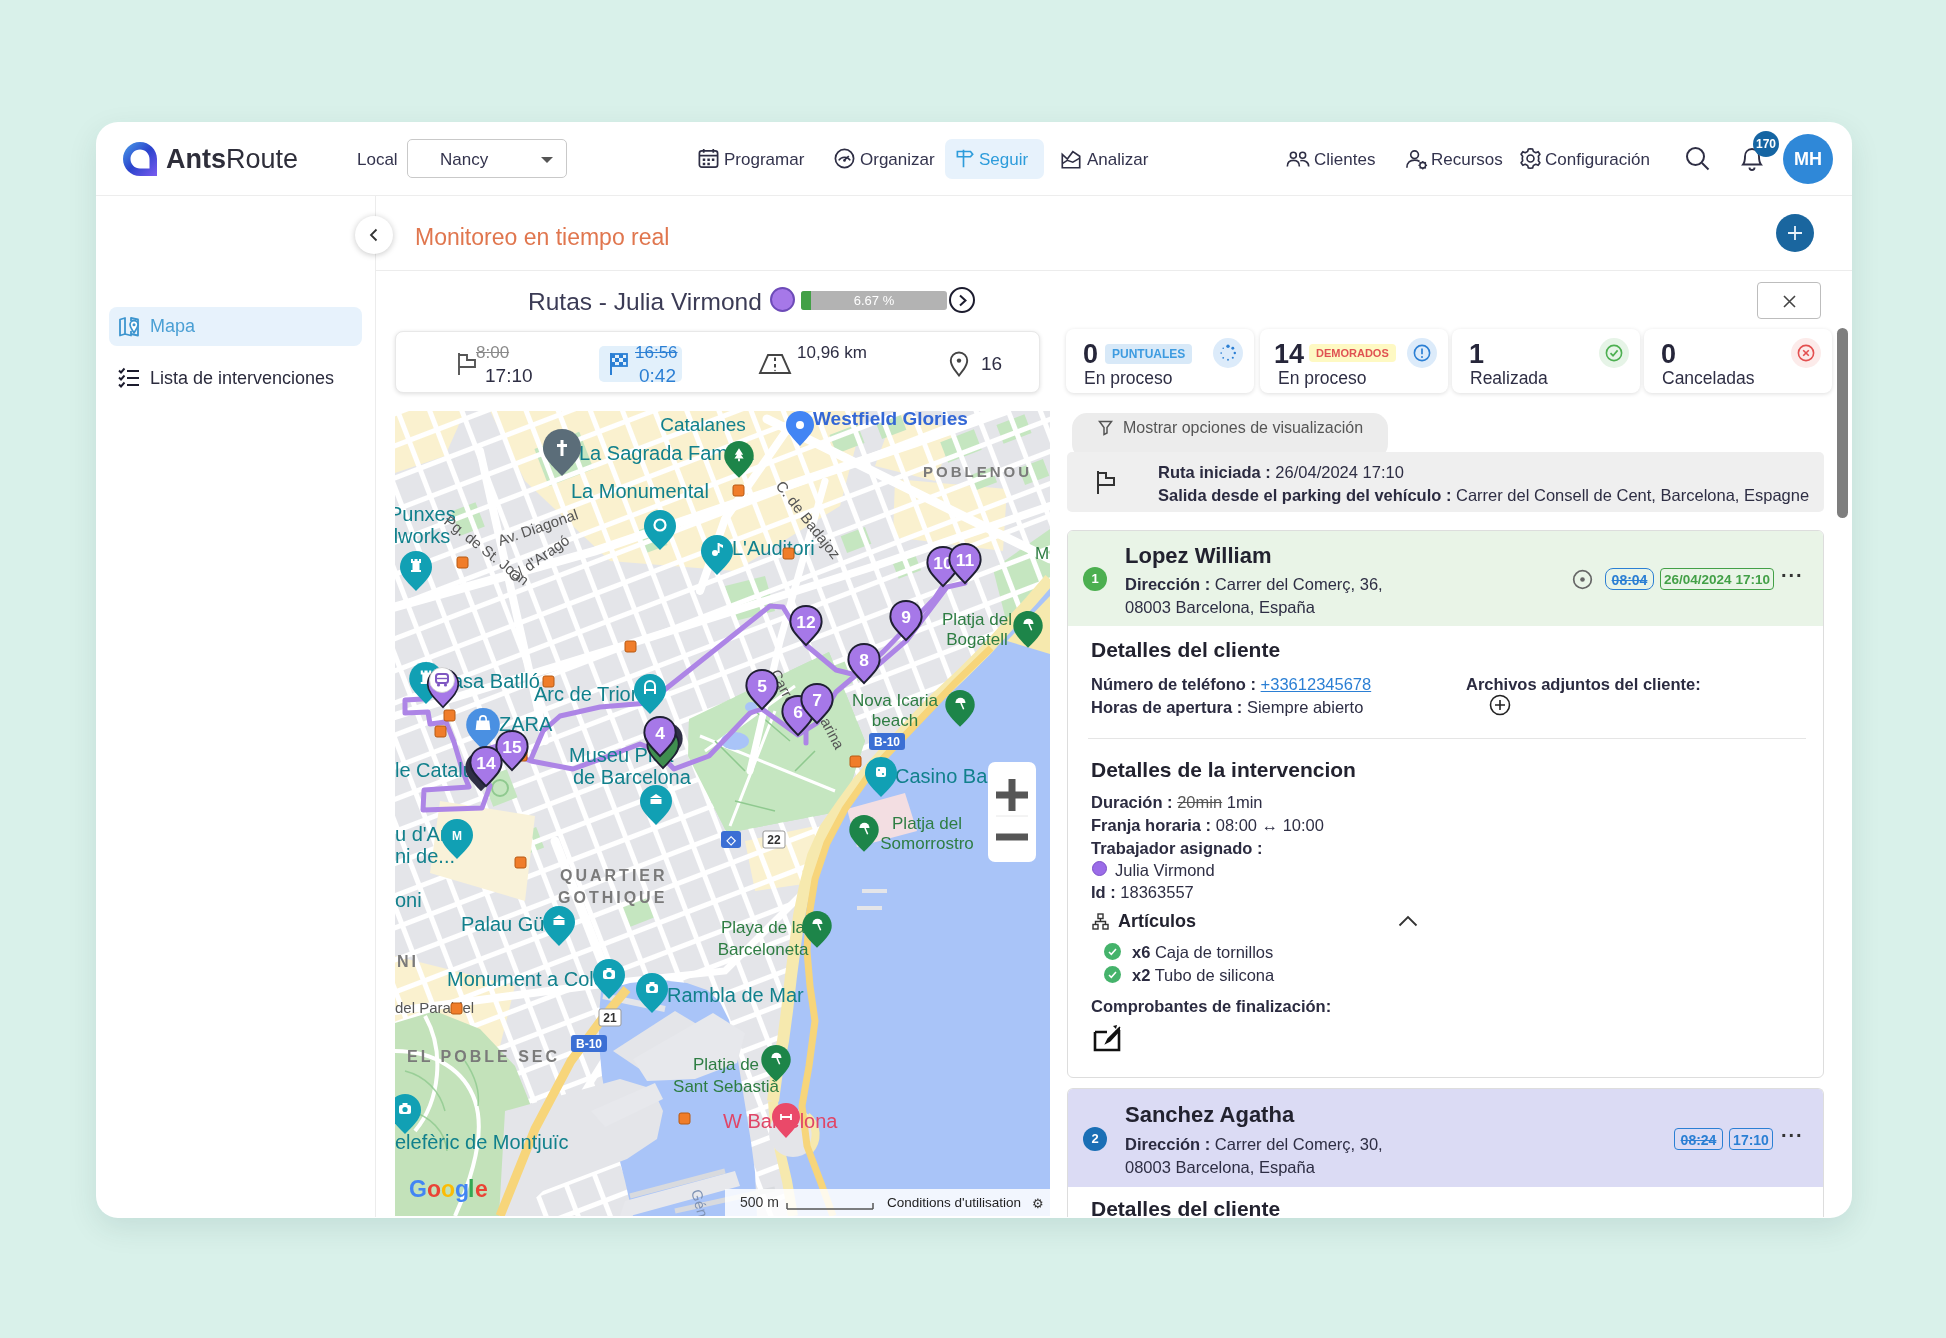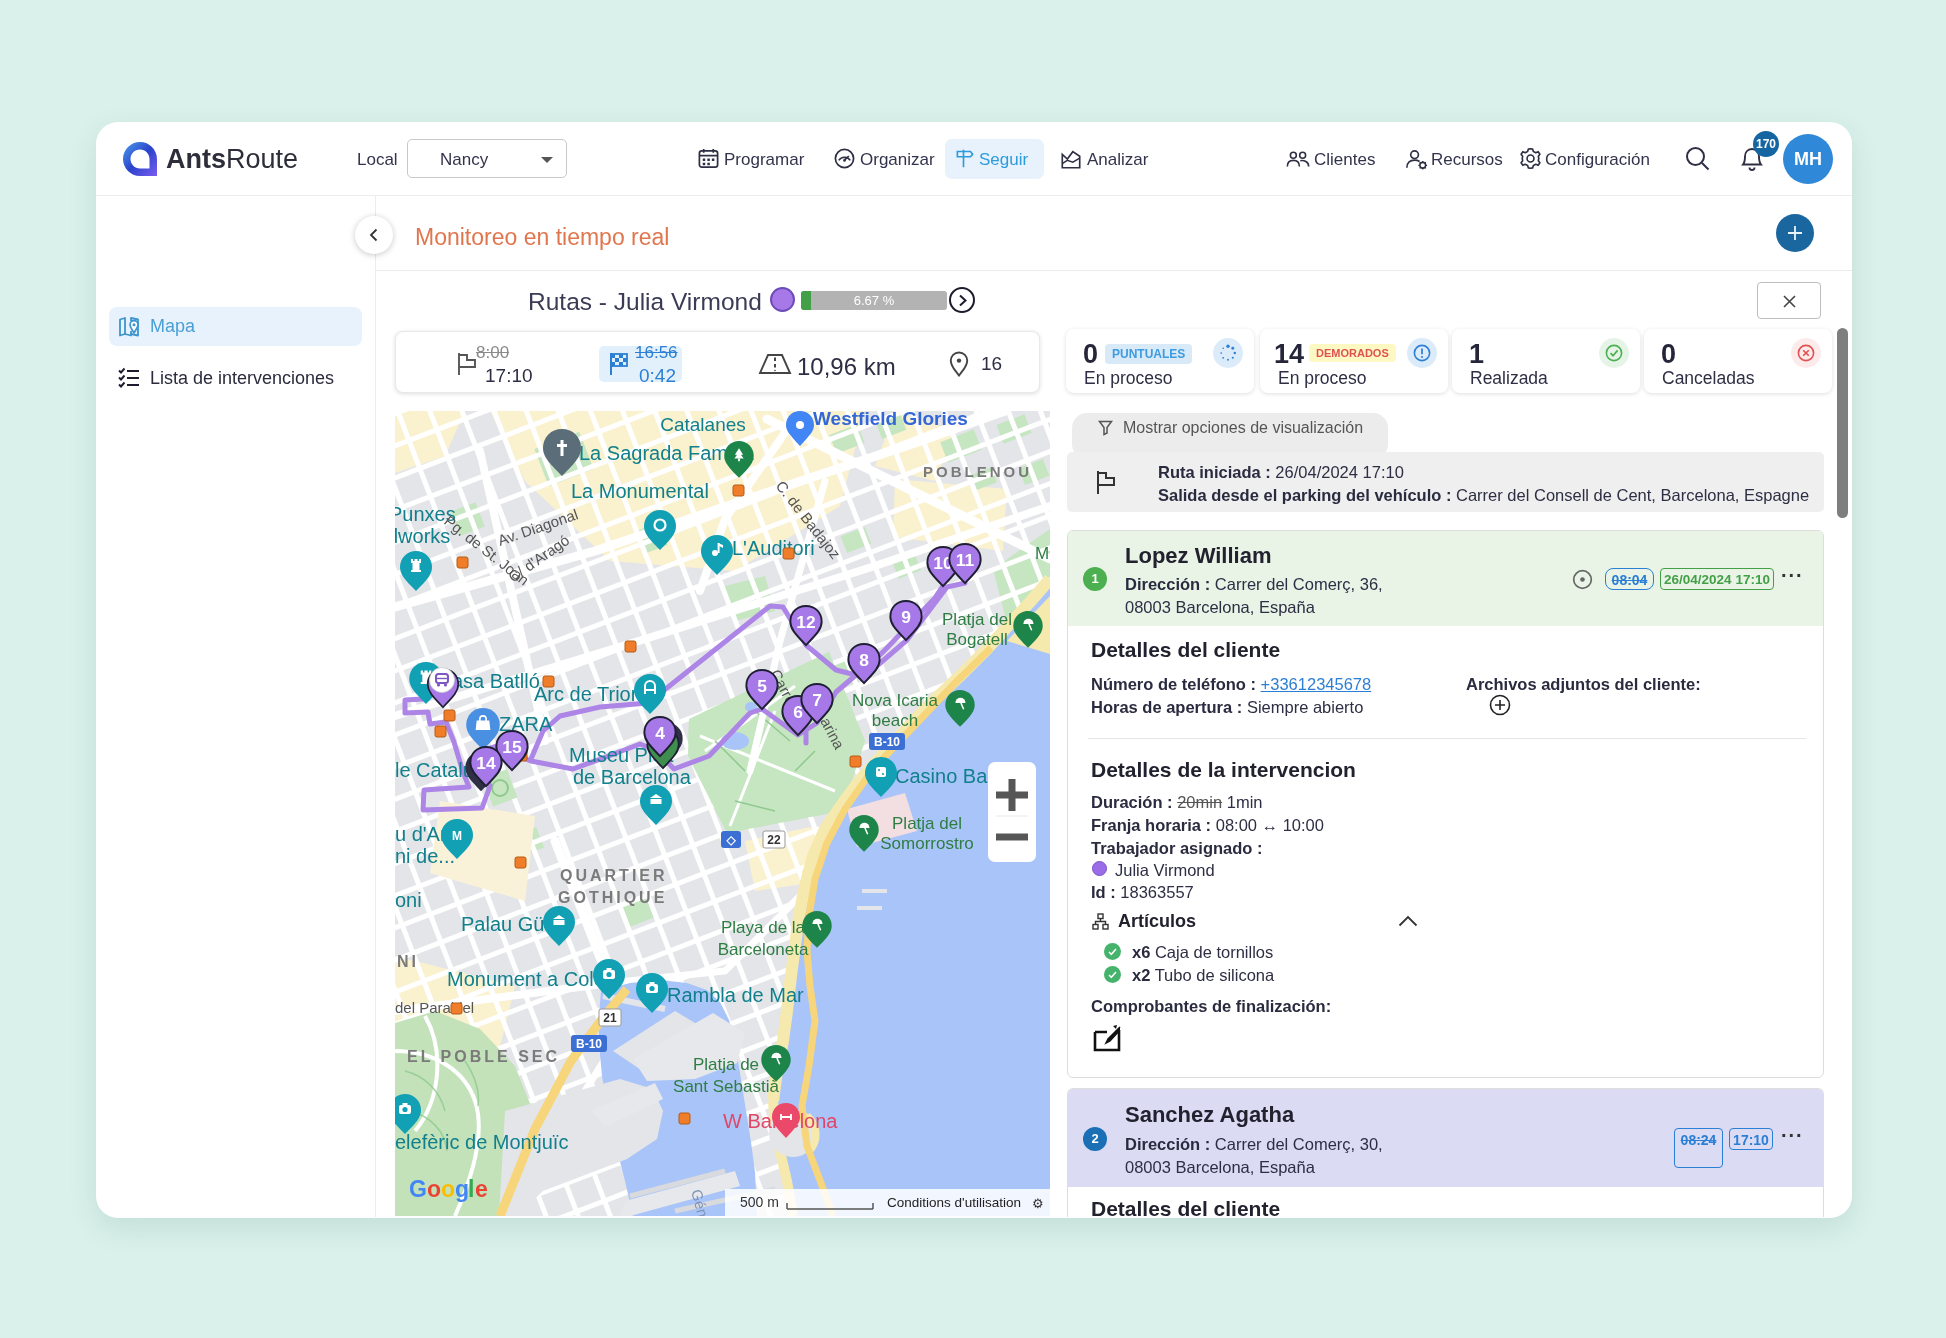--- a/index.html
+++ b/index.html
@@ -182,21 +182,21 @@
       <rect x="3" y="10" width="4" height="4" fill="#2b7fd4"></rect>
       <rect x="11" y="10" width="4" height="4" fill="#2b7fd4"></rect>
     </svg>
   <div class="abs strike" style="left:239px; top:11px; font-size:17px; color:#2b7fd4;">16:56</div>
   <div class="abs" style="left:243px; top:33px; font-size:19px; color:#2b7fd4;">0:42</div>
   <svg class="abs" style="left:362px; top:21px;" width="34" height="22" viewBox="0 0 34 22">
       <path d="M10 2 H24 L32 20 H2 Z" fill="none" stroke="#444" stroke-width="1.9"></path>
       <path d="M17 4.5 V8 M17 11 V14.5" stroke="#444" stroke-width="2"></path>
       <circle cx="17" cy="17.5" r="0.8" fill="#444"></circle>
     </svg>
-  <div class="abs" style="left:401px; top:21px; font-size:24px; color:#2e2e44;">10,96 km</div>
+  <div class="abs" style="left:401px; top:11px; font-size:17px; color:#2e2e44;">10,96 km</div>
   <svg class="abs" style="left:553px; top:19px;" width="20" height="26" viewBox="0 0 20 26">
       <path d="M10 1.5 C5.3 1.5 1.8 5 1.8 9.6 C1.8 12.4 3.3 15.3 5 17.9 L10 24.5 L15 17.9 C16.7 15.3 18.2 12.4 18.2 9.6 C18.2 5 14.7 1.5 10 1.5 Z" fill="none" stroke="#444" stroke-width="1.9"></path>
       <circle cx="10" cy="9.6" r="2.2" fill="#444"></circle>
     </svg>
   <div class="abs" style="left:585px; top:21px; font-size:19px; color:#2e2e44;">16</div>
 </div>
 
 <div class="abs" id="rightstats">
   <div class="abs rcard" style="left:1066px; top:329px; width:188px; height:64px;">
     <div class="abs statnum" style="left:17px; top:10px;">0</div>
@@ -739,20 +739,20 @@
         <path d="M20 2 L24 1 L23 5" fill="#111"></path>
       </svg>
   </div>
 
   <div class="abs" style="left:1067px; top:1088px; width:757px; height:129px; border:1px solid #ddd; border-radius:6px 6px 0 0; border-bottom:none; background:#fff; overflow:hidden;">
     <div class="abs" style="left:0; top:0; width:755px; height:98px; background:#dbdbf4;"></div>
     <div class="abs" style="left:15px; top:38px; width:24px; height:24px; background:#1a6fb5; border-radius:50%; color:#fff; font-size:13px; font-weight:bold; text-align:center; line-height:24px;">2</div>
     <div class="abs" style="left:57px; top:13px; font-size:22px; font-weight:bold; color:#22222f;">Sanchez Agatha</div>
     <div class="abs body16" style="left:57px; top:44px;"><b class="lbl">Dirección :</b> Carrer del Comerç, 30,</div>
     <div class="abs body16" style="left:57px; top:67px;">08003 Barcelona, España</div>
-    <div class="abs" style="left:606px; top:39px; width:49px; height:40px; border:1px solid #2b7fd4; border-radius:4px; color:#2b7fd4; font-size:14px; font-weight:bold; text-align:center; line-height:22px;"><span class="strike">08:24</span></div>
+    <div class="abs" style="left:606px; top:39px; width:49px; height:22px; border:1px solid #2b7fd4; border-radius:4px; color:#2b7fd4; font-size:14px; font-weight:bold; text-align:center; line-height:22px;"><span class="strike">08:24</span></div>
     <div class="abs" style="left:661px; top:39px; width:44px; height:22px; border:1px solid #2b7fd4; border-radius:4px; color:#2b7fd4; font-size:14px; font-weight:bold; text-align:center; line-height:22px;">17:10</div>
     <div class="abs" style="left:713px; top:30px; font-size:20px; font-weight:bold; color:#333; letter-spacing:2px;">...</div>
     <div class="abs" style="left:23px; top:108px; font-size:21px; font-weight:bold; color:#22222f;">Detalles del cliente</div>
   </div>
 </div>
 
 <div class="abs" style="left:1837px; top:328px; width:11px; height:190px; background:#7e7e7e; border-radius:6px;"></div>
 
 </body></html>

